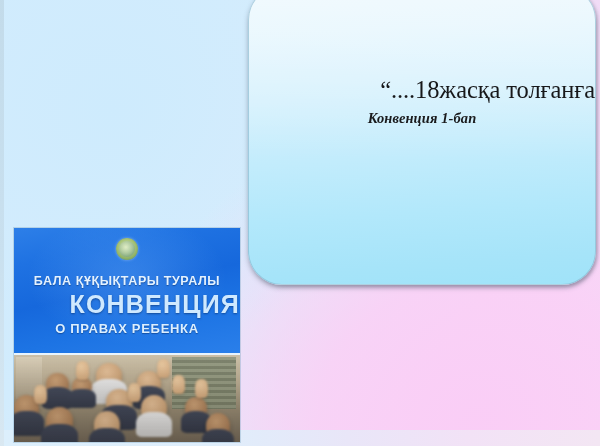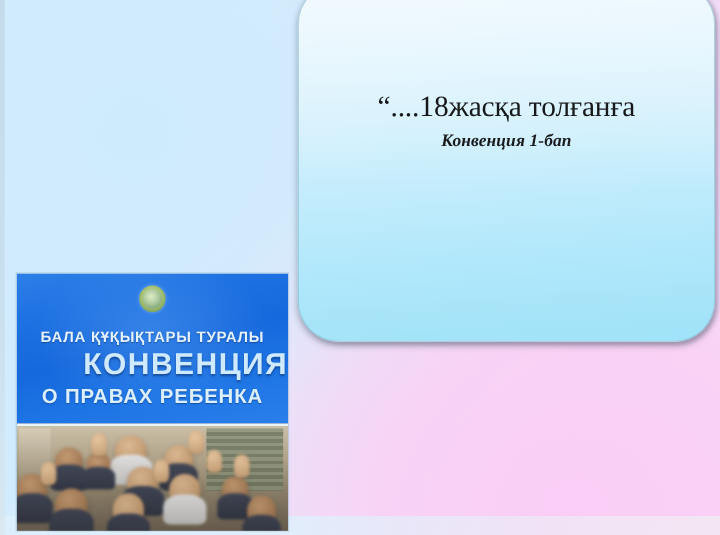--- a/index.html
+++ b/index.html
@@ -115,20 +115,21 @@
     top: 88px;
     text-align: center;
     color: #17181a;
   }
   .q-line {
     font-family: "Liberation Serif", serif;
     font-size: 24.5px;
     line-height: 30px;
     letter-spacing: -0.1px;
     white-space: nowrap;
+    text-align: right;
   }
   #quote-source {
     margin-top: 5px;
     font-family: "Liberation Serif", serif;
     font-style: italic;
     font-weight: bold;
     font-size: 14.5px;
     letter-spacing: 0.1px;
     color: #1a1b1d;
   }
@@ -201,21 +202,21 @@
   #cover-line-main {
     top: 62px;
     font-size: 25px;
     letter-spacing: 1.2px;
     color: #cfe9ff;
     text-shadow: 0 1px 2px rgba(8,46,105,0.6);
     text-align: right;
   }
   #cover-line-sub {
     top: 93px;
-    font-size: 17px;
+    font-size: 13px;
     letter-spacing: 0.7px;
     color: #dcefff;
   }
 
   
   #children-photo {
     position: absolute;
     left: 0;
     top: 125px;
     width: 226px;

